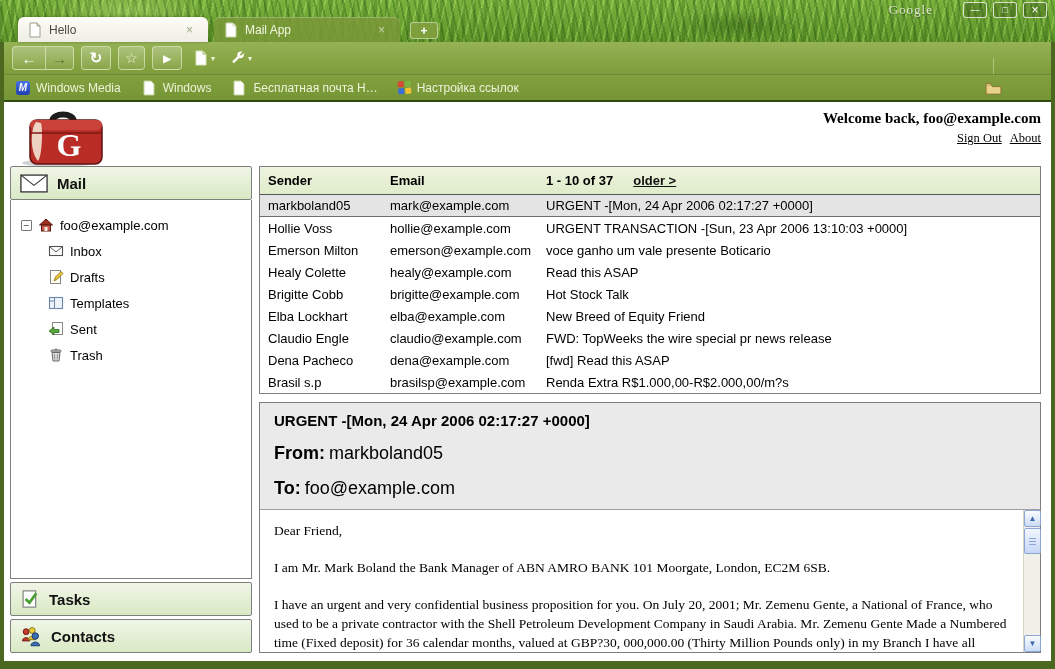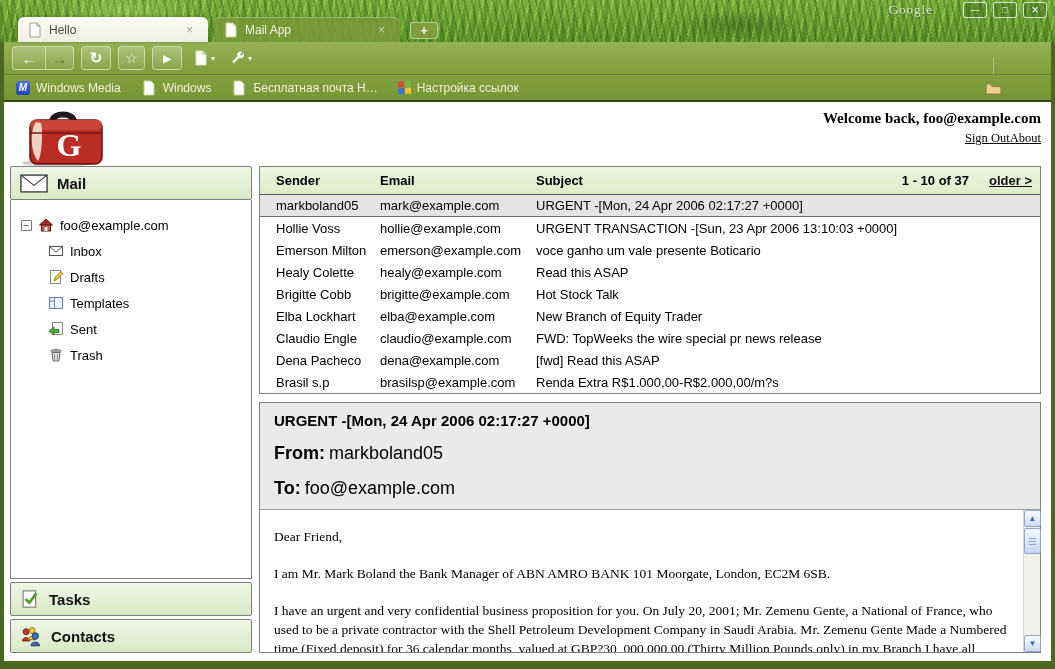--- a/index.html
+++ b/index.html
@@ -102,21 +102,21 @@
   
   .page{
     flex:1; position:relative; background:#fff; border-top:2px solid #2e4a13; overflow:hidden;
   }
   .welcome{
     position:absolute; top:8px; right:10px; font-family:"Liberation Serif", serif;
     font-weight:bold; font-size:15px; color:#000;
   }
   .top-links{
     position:absolute; top:29px; right:10px; font-family:"Liberation Serif", serif;
-    font-size:12.5px; display:flex; gap:0;
+    font-size:12.5px; display:flex; gap:8px;
   }
   .top-links a{ color:#000; text-decoration:underline; cursor:pointer; }
   .logo{ position:absolute; top:4px; left:12px; }
   
   .app-row{
     position:absolute; left:6px; right:10px; top:64px; bottom:8px;
     display:flex; gap:7px;
   }
   .sidebar{ width:242px; flex:none; display:flex; flex-direction:column; }
   .panel-header{
@@ -139,39 +139,39 @@
   .stack-gap{ height:3px; flex:none; }
   
   .main{ flex:1; display:flex; flex-direction:column; min-width:0; }
   .mail-table{ flex:none; border:1px solid #7f7f7f; background:#fff; }
   .mt-head{
     height:28px; display:flex; align-items:center; background:linear-gradient(#edf4df,#dfecca);
     border-bottom:1px solid #555; font-weight:bold; font-size:13px;
   }
   .mt-row{ height:22px; display:flex; align-items:center; font-size:13px; background:#fff; }
   .mt-row.selected{ background:#e4e4e4; border-bottom:1px solid #6d6d6d; }
-  .c-sender{ width:120px; flex:none; padding-left:16px; overflow:hidden; white-space:nowrap; }
+  .c-sender{ width:130px; flex:none; padding-left:8px; overflow:hidden; white-space:nowrap; }
   .c-email{ width:156px; flex:none; overflow:hidden; white-space:nowrap; }
   .c-subject{ flex:1; overflow:hidden; white-space:nowrap; min-width:0; }
   .c-range{ flex:none; padding-right:20px; }
   .c-older{ flex:none; padding-right:8px; text-decoration:underline; color:#111; cursor:pointer; }
   .detail{ flex:1; margin-top:8px; border:1px solid #7f7f7f; display:flex; flex-direction:column; min-height:0; }
   .detail-head{
     flex:none; background:#eaeaea; border-bottom:1px solid #a0a0a0; padding:9px 14px 10px;
   }
   .detail-subject{ font-size:15px; font-weight:bold; color:#000; }
   .detail-meta{ font-size:18px; margin-top:14px; }
   .detail-meta b{ margin-right:4px; }
   .body-wrap{ flex:1; position:relative; min-height:0; background:#fff; }
   .detail-body{
     position:absolute; top:0; left:0; right:17px; bottom:0; overflow:hidden;
     padding:10px 16px 0 14px; font-family:"Liberation Serif", serif;
     font-size:13.5px; line-height:19px; color:#000;
   }
-  .detail-body p{ margin:7px 0 18px; }
+  .detail-body p{ margin:1px 0 18px; }
   
   .vscroll{
     position:absolute; top:0; right:0; bottom:0; width:17px;
     background:#f1f1e9; border-left:1px solid #d5d5c8;
   }
   .sb-btn{
     position:absolute; left:0; width:17px; height:17px;
     background:linear-gradient(#fbfdff,#ccdbf6); border:1px solid #8ea6d6; border-radius:2px;
     color:#3c66ad; font-size:8px; display:flex; align-items:center; justify-content:center;
   }
@@ -382,21 +382,20 @@
             </svg>
             <span>Contacts</span>
           </div>
         </div>
 
         <div class="main">
           <div class="mail-table">
             <div class="mt-head">
               <div class="c-sender">Sender</div>
               <div class="c-email">Email</div>
-              <div class="c-subject">Subject</div>
               <div class="c-range">1 - 10 of 37</div>
               <div class="c-older">older &gt;</div>
             </div>
             <div class="mt-row selected">
               <div class="c-sender">markboland05</div>
               <div class="c-email">mark@example.com</div>
               <div class="c-subject">URGENT -[Mon, 24 Apr 2006 02:17:27 +0000]</div>
             </div>
             <div class="mt-row">
               <div class="c-sender">Hollie Voss</div>
@@ -414,21 +413,21 @@
               <div class="c-subject">Read this ASAP</div>
             </div>
             <div class="mt-row">
               <div class="c-sender">Brigitte Cobb</div>
               <div class="c-email">brigitte@example.com</div>
               <div class="c-subject">Hot Stock Talk</div>
             </div>
             <div class="mt-row">
               <div class="c-sender">Elba Lockhart</div>
               <div class="c-email">elba@example.com</div>
-              <div class="c-subject">New Branch of Equity Trader</div>
+              <div class="c-subject">New Breed of Equity Friend</div>
             </div>
             <div class="mt-row">
               <div class="c-sender">Claudio Engle</div>
               <div class="c-email">claudio@example.com</div>
               <div class="c-subject">FWD: TopWeeks the wire special pr news release</div>
             </div>
             <div class="mt-row">
               <div class="c-sender">Dena Pacheco</div>
               <div class="c-email">dena@example.com</div>
               <div class="c-subject">[fwd] Read this ASAP</div>

